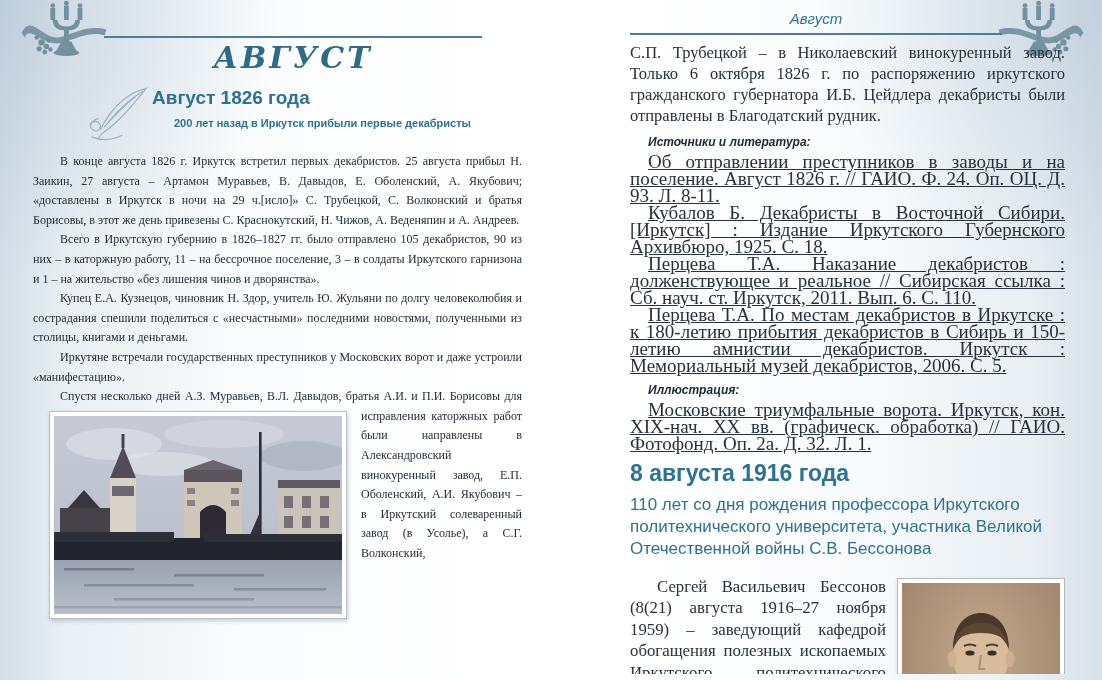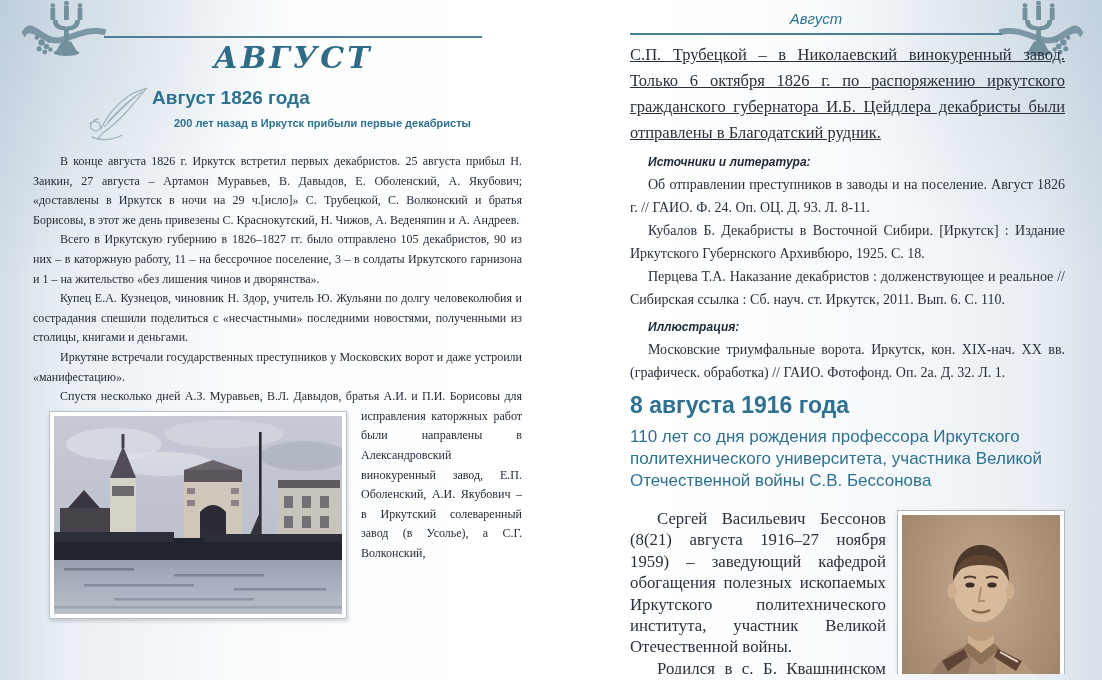--- a/index.html
+++ b/index.html
@@ -54,24 +54,24 @@
   .painting {
     float:left; margin:4px 14px 2px 16px; background:#fff; padding:4px;
     border:1px solid #b9bfc7; box-shadow:1px 2px 4px rgba(60,70,90,.25);
   }
   .painting svg { display:block; }
 
   .body-right-flow {
     position:absolute; left:79px; top:42px; width:435px; height:632px; overflow:hidden;
     color:#28303c;
   }
-  .cont-para { font-size:16.5px; line-height:26px; text-align:justify;text-decoration:underline; }
+  .cont-para { font-size:16.5px; line-height:21px; text-align:justify; }
   .src-label { font-family:"Liberation Sans", sans-serif; font-weight:bold; font-style:italic;
     font-size:12px; color:#1b2735; margin:9px 0 4px 18px; }
-  .src-entry { font-size:14px; line-height:23px; text-align:justify; text-indent:18px; }
+  .src-entry { font-size:19px; line-height:17px; text-align:justify; text-indent:18px;text-decoration:underline; }
 
   .article-head-1916 { font-family:"Liberation Sans", sans-serif; color:#2e7190; margin-top:8px; }
   .article-head-1916 h2 { font-size:23px; font-weight:bold; }
   .article-head-1916 .sub { margin-top:7px; font-size:17px; font-weight:normal; line-height:22px; }
 
   .body-1916 { margin-top:16px; font-size:16.8px; line-height:21.4px; text-align:justify; }
   .body-1916 p { text-indent:27px; }
 
   .photo {
     float:right; margin:2px 0 4px 11px; background:#fff; padding:4px;
@@ -222,20 +222,21 @@
     <div class="header-rule"></div>
 
     <div class="body-right-flow">
 
       <p class="cont-para">С.П. Трубецкой – в Николаевский винокуренный завод. Только 6 октября 1826 г. по распоряжению иркутского гражданского губернатора И.Б. Цейдлера декабристы были отправлены в Благодатский рудник.</p>
 
       <div class="src-label">Источники и литература:</div>
       <p class="src-entry">Об отправлении преступников в заводы и на поселение. Август 1826 г. // ГАИО. Ф. 24. Оп. ОЦ. Д. 93. Л. 8-11.</p>
       <p class="src-entry">Кубалов Б. Декабристы в Восточной Сибири. [Иркутск] : Издание Иркутского Губернского Архивбюро, 1925. С. 18.</p>
       <p class="src-entry">Перцева Т.А. Наказание декабристов : долженствующее и реальное // Сибирская ссылка : Сб. науч. ст. Иркутск, 2011. Вып. 6. С. 110.</p>
+      <p class="src-entry">Перцева Т.А. По местам декабристов в Иркутске : к 180-летию прибытия декабристов в Сибирь и 150-летию амнистии декабристов. Иркутск : Мемориальный музей декабристов, 2006. С. 5.</p>
 
       <div class="src-label">Иллюстрация:</div>
       <p class="src-entry">Московские триумфальные ворота. Иркутск, кон. XIX-нач. XX вв. (графическ. обработка) // ГАИО. Фотофонд. Оп. 2а. Д. 32. Л. 1.</p>
 
       <div class="article-head-1916">
         <h2>8 августа 1916 года</h2>
         <div class="sub">110 лет со дня рождения профессора Иркутского политехнического университета, участника Великой Отечественной войны С.В. Бессонова</div>
       </div>
 
       <div class="body-1916">

